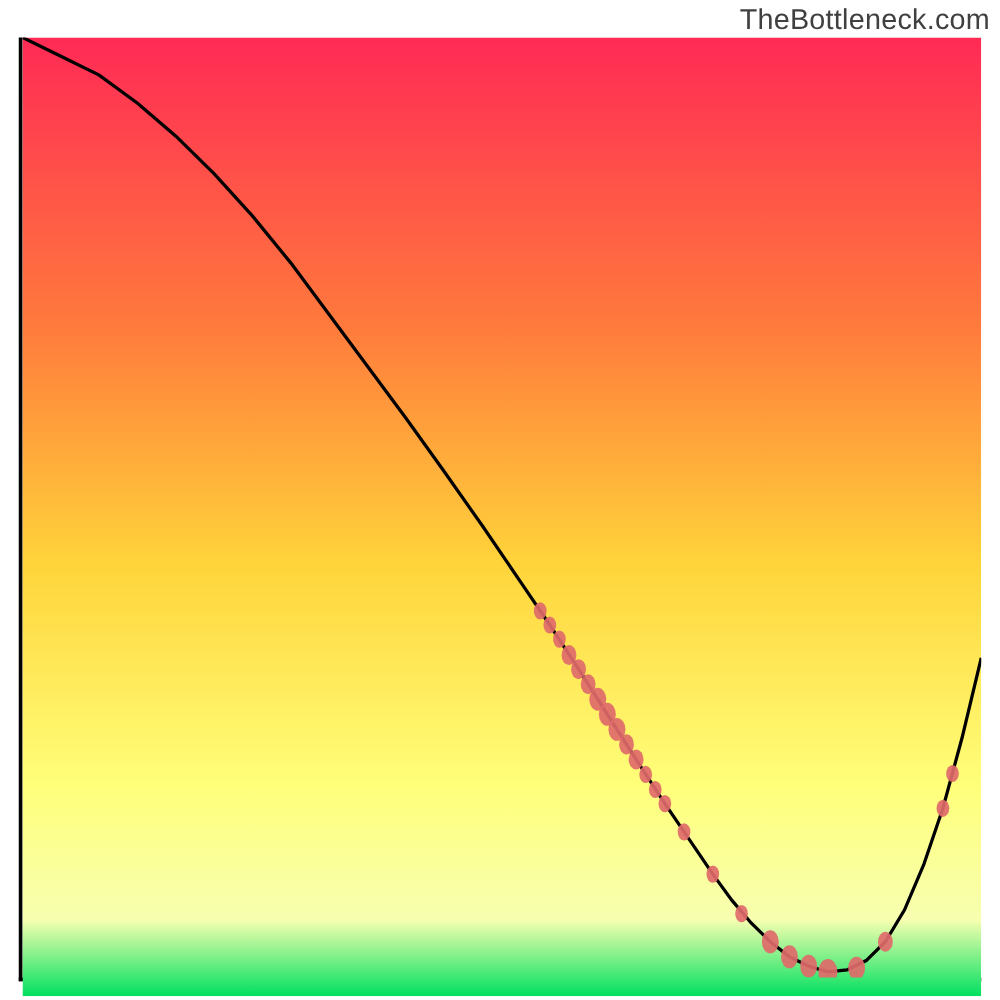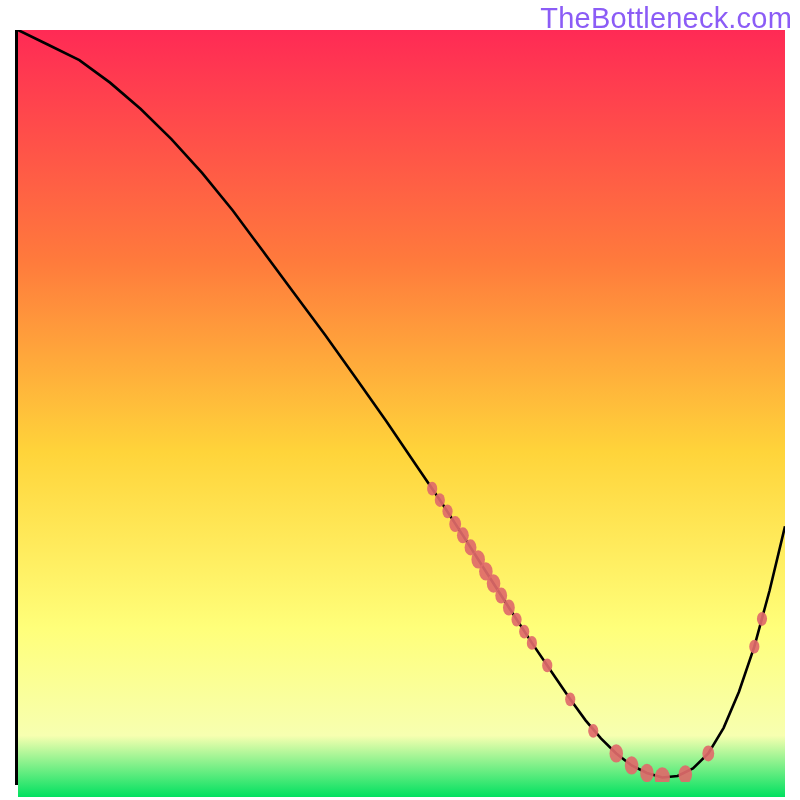--- a/index.html
+++ b/index.html
@@ -13,22 +13,22 @@
   }
   .container {
     position: relative;
     width: 800px;
     height: 800px;
   }
   .watermark {
     position: absolute;
     top: 2px;
     right: 8px;
-    color: #8b5cf6;
-    font-size: 29px;
+    color: #404040;
+    font-size: 23px;
     font-weight: 500;
     letter-spacing: 0.2px;
     z-index: 30;
   }
   .plot-frame {
     position: absolute;
     left: 15px;
     top: 30px;
     width: 770px;
     height: 755px;

